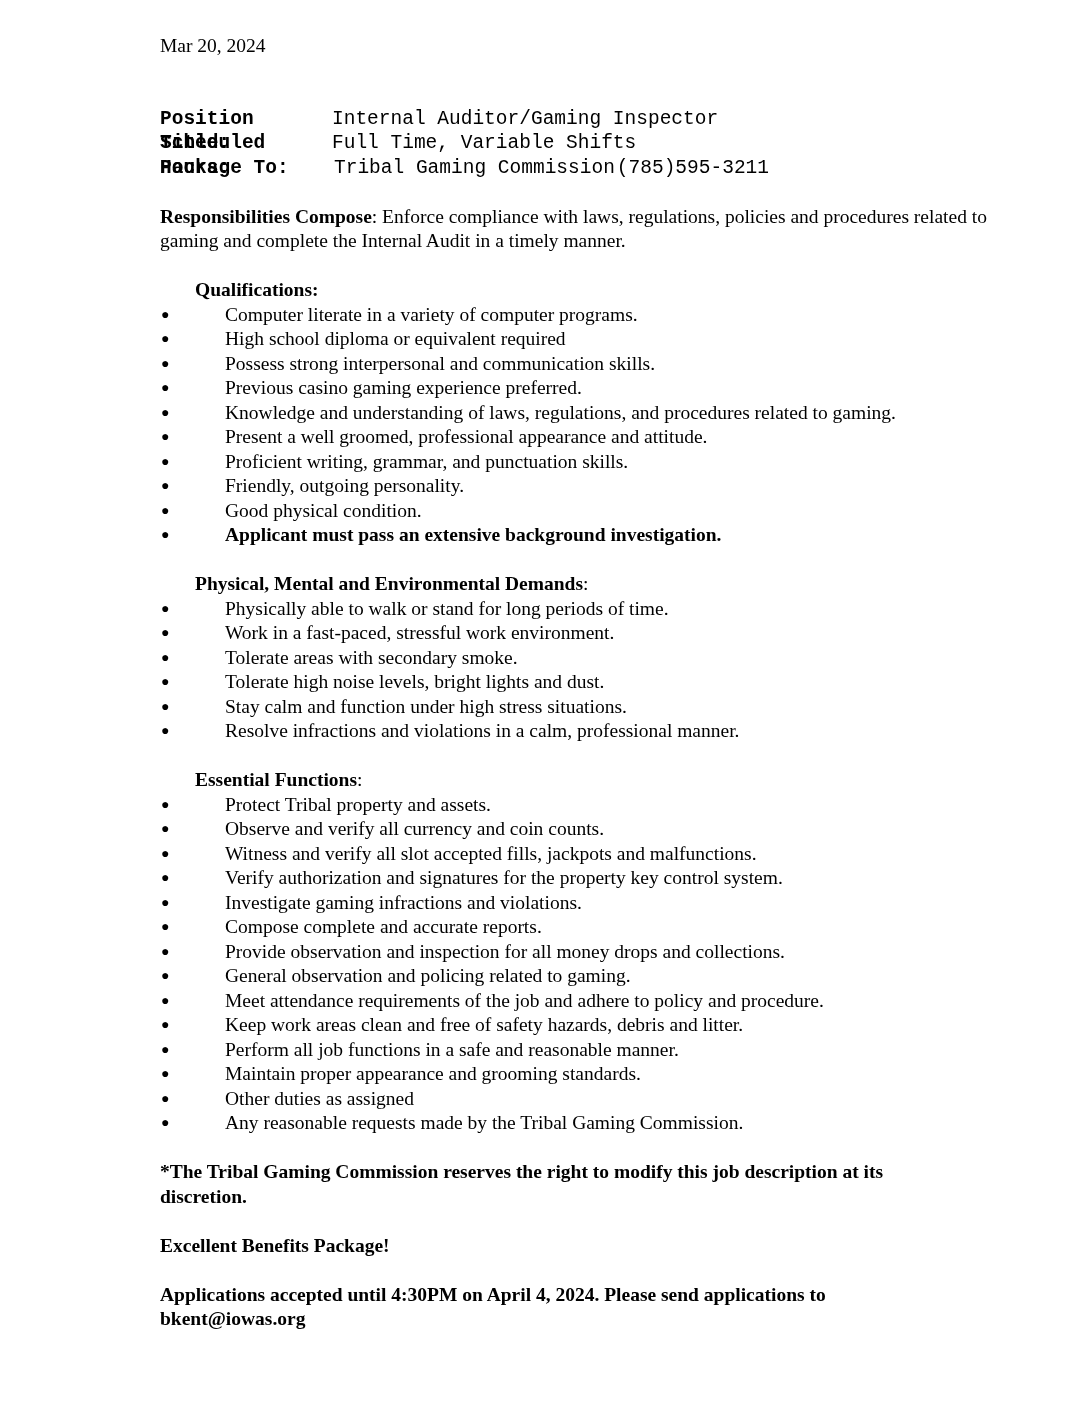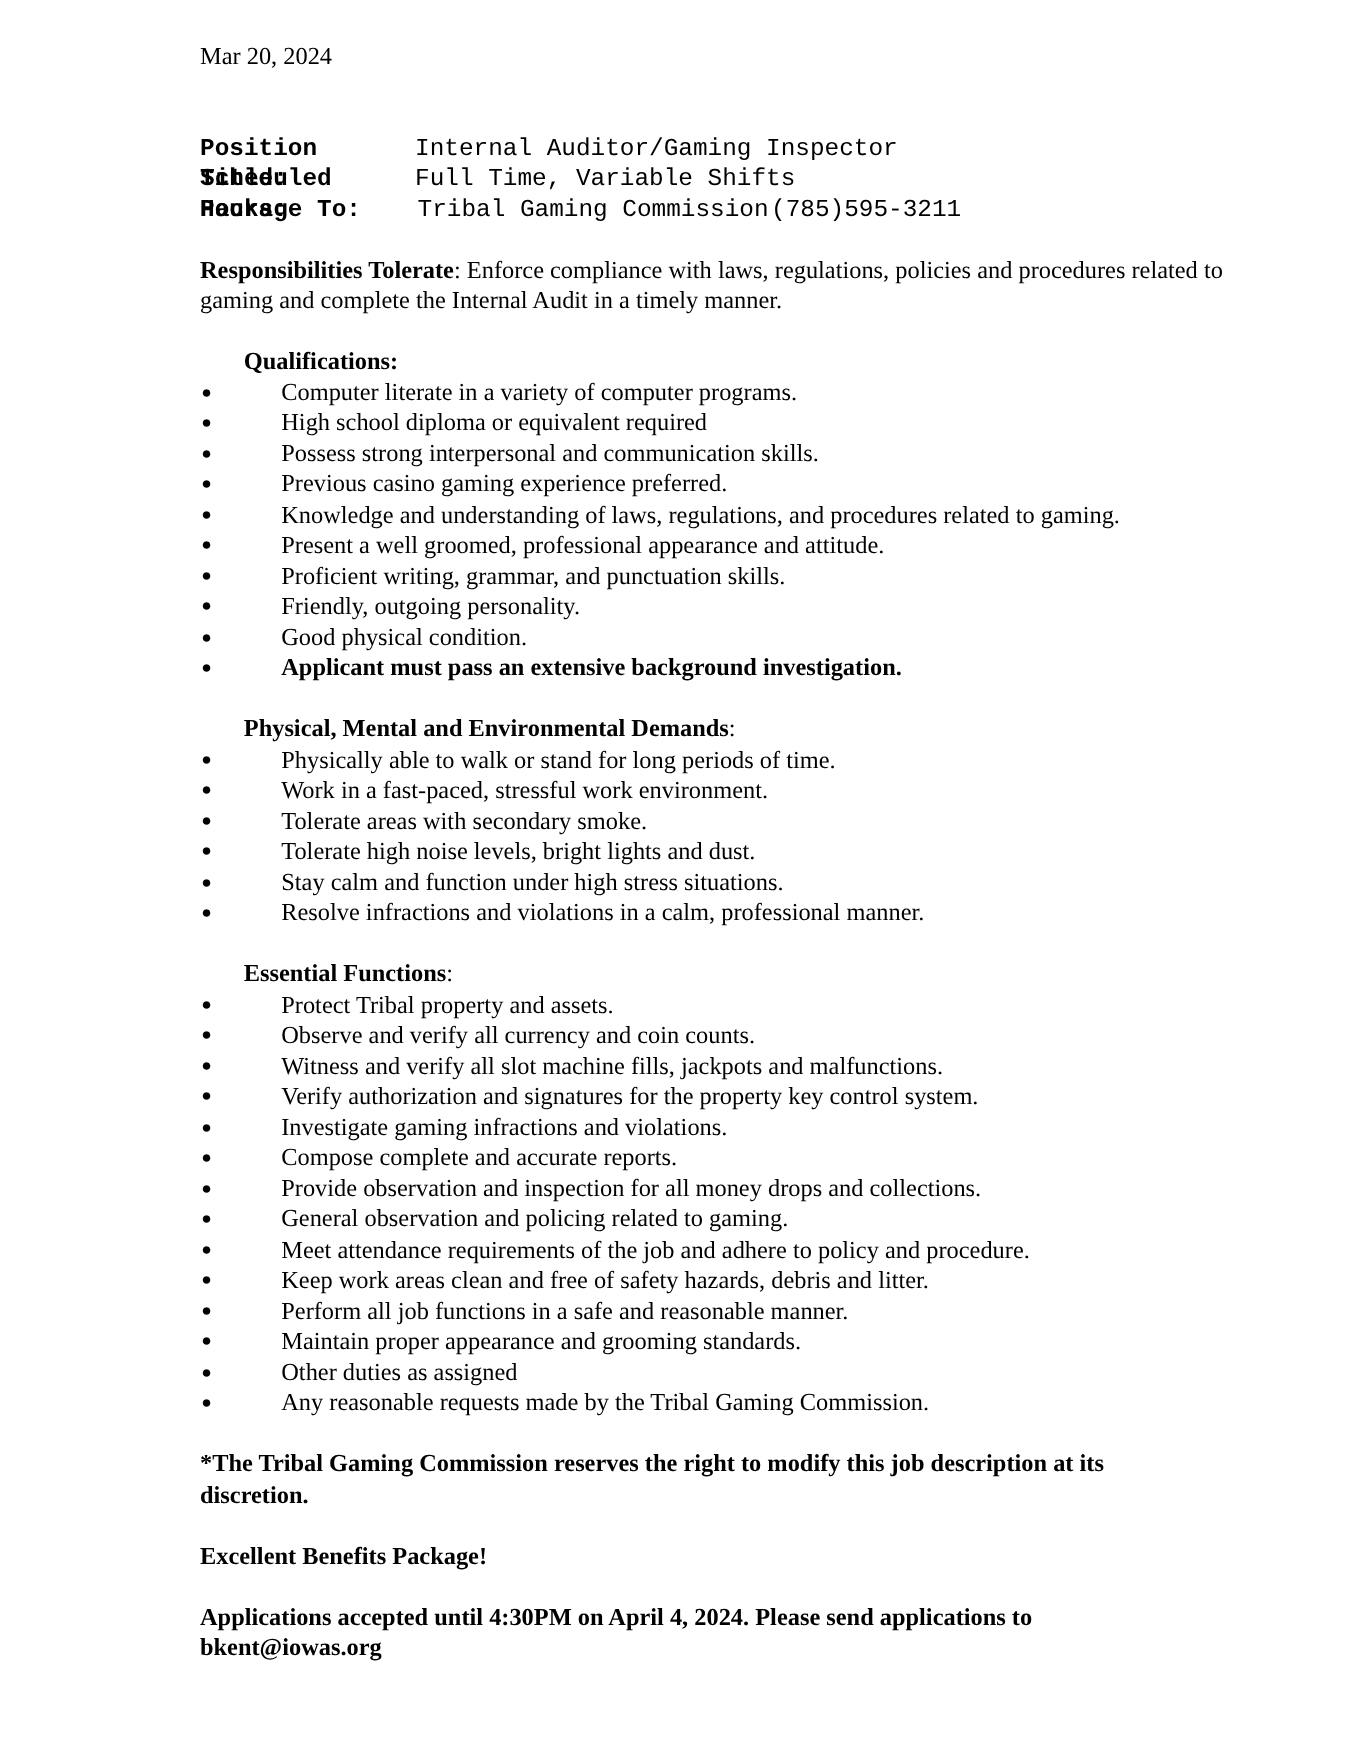--- a/index.html
+++ b/index.html
@@ -84,21 +84,21 @@
       <span class="info-label">Scheduled Hours:</span>
       <span class="info-value">Full Time, Variable Shifts</span>
     </div>
     <div class="info-row r3">
       <span class="info-label">Package To:</span>
       <span class="info-value">Tribal Gaming Commission</span>
       <span class="info-value phone">(785)595-3211</span>
     </div>
   </div>
 
-  <div class="para"><span class="bold">Responsibilities Tolerate</span><span>: Enforce compliance with laws, regulations, policies and procedures related to gaming and complete the Internal Audit in a timely manner.</span></div>
+  <div class="para"><span class="bold">Responsibilities Compose</span><span>: Enforce compliance with laws, regulations, policies and procedures related to gaming and complete the Internal Audit in a timely manner.</span></div>
 
   <div class="section">
     <div class="section-heading">Qualifications:</div>
     <ul class="bullets" id="qual-list">
         <li>
           <span class="bullet">●</span>
           <span class="item-text">Computer literate in a variety of computer programs.</span>
         </li>
         <li>
           <span class="bullet">●</span>
@@ -175,21 +175,21 @@
         <li>
           <span class="bullet">●</span>
           <span class="item-text">Protect Tribal property and assets.</span>
         </li>
         <li>
           <span class="bullet">●</span>
           <span class="item-text">Observe and verify all currency and coin counts.</span>
         </li>
         <li>
           <span class="bullet">●</span>
-          <span class="item-text">Witness and verify all slot machine fills, jackpots and malfunctions.</span>
+          <span class="item-text">Witness and verify all slot accepted fills, jackpots and malfunctions.</span>
         </li>
         <li>
           <span class="bullet">●</span>
           <span class="item-text">Verify authorization and signatures for the property key control system.</span>
         </li>
         <li>
           <span class="bullet">●</span>
           <span class="item-text">Investigate gaming infractions and violations.</span>
         </li>
         <li>

